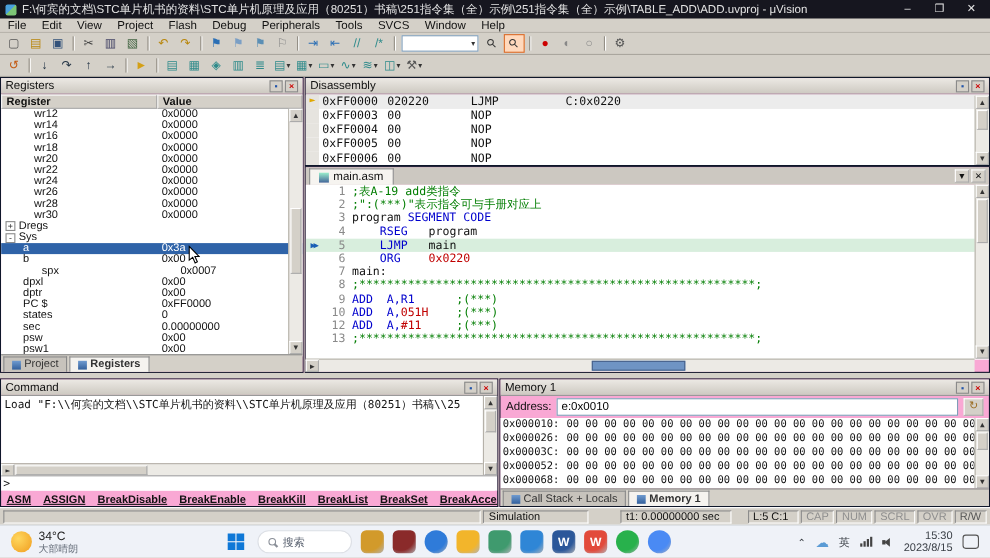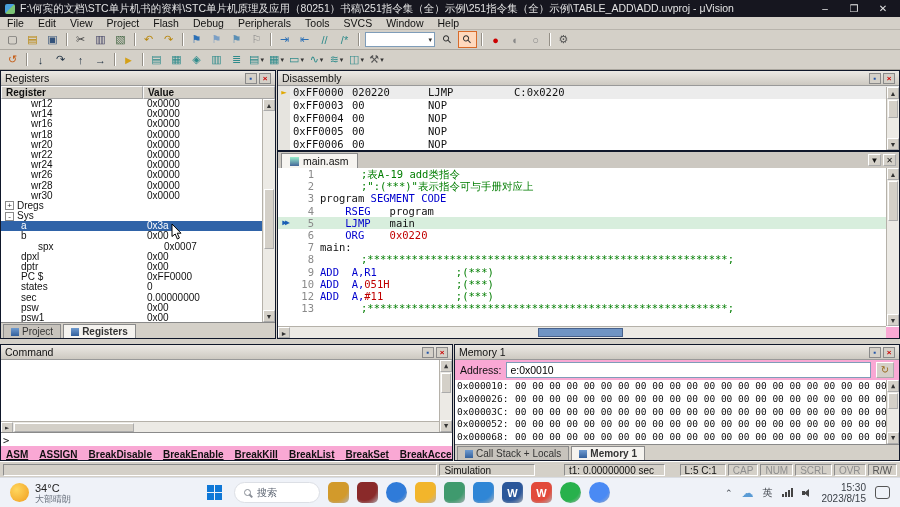--- a/index.html
+++ b/index.html
@@ -70,21 +70,21 @@
   .etab{height:15px;background:#f6f4f0;border:1px solid #8a8a8a;border-bottom:none;display:flex;align-items:center;gap:4px;padding:0 8px;font-size:10.5px;}
   .etab-icon{width:9px;height:9px;background:linear-gradient(#9ec,#469);flex:0 0 auto;}
   .tab-right{margin-left:auto;display:flex;gap:2px;padding-bottom:2px;}
   .tr-btn{width:13px;height:12px;border:1px outset #fff;background:#d4d0c8;font-size:8px;line-height:11px;text-align:center;}
   .editor-body{position:relative;background:#fff;height:159px;overflow:hidden;font-family:"DejaVu Sans Mono",monospace;font-size:10.5px;}
   .eline{display:flex;height:12.2px;line-height:12.2px;white-space:pre;}
   .eline.current{background:#d8eedd;}
   .emargin{width:14px;flex:0 0 14px;text-align:center;color:#1b5fb5;font-size:8px;letter-spacing:-2px;}
   .enum{width:28px;flex:0 0 28px;text-align:right;padding-right:6px;color:#8a8a8a;}
   .ecode{flex:1;white-space:pre;}
-  .tok-k{color:#0000cd;} .tok-c{color:#007d00;margin-left:41px;} .tok-num{color:#c00000;} .tok-p{color:#111;}
+  .tok-k{color:#0000cd;} .tok-c{color:#007d00;} .tok-num{color:#c00000;} .tok-p{color:#111;}
   #editor-hscroll .sb-thumb{left:260px;width:85px;background:#6f94c4;border:1px solid #47618c;}
 
   
   #command-panel{left:0;top:344px;width:453px;height:117px;}
   .cmd-log{position:relative;background:#fff;height:72px;overflow:hidden;font-family:"DejaVu Sans Mono",monospace;font-size:10px;}
   .cmd-log-line{white-space:pre;padding:1px 3px;}
   .cmd-log .hscroll{height:11px;right:13px;}
   .cmd-input-row{height:14px;background:#fff;border-top:1px solid #8a8a8a;display:flex;align-items:center;font-family:"DejaVu Sans Mono",monospace;font-size:10.5px;padding:0 2px;}
   .cmd-input{flex:1;border:none;outline:none;font:inherit;height:12px;}
   .cmd-hints{height:16px;display:flex;align-items:center;gap:11px;padding:0 5px;font-size:10px;font-weight:bold;overflow:hidden;}
@@ -530,20 +530,21 @@
     <div class="hscroll">
       <span class="sb-btn sb-left">◄</span>
       <span class="sb-thumb" style="left:13px;width:120px;"></span>
       <span class="sb-btn sb-right">►</span>
     </div>
     <div class="vscroll">
       <span class="sb-btn sb-up">▲</span>
       <span class="sb-thumb" style="top:13px;height:20px;"></span>
       <span class="sb-btn sb-down">▼</span>
     </div>
+  <div class="cmd-log-line">Load "F:\\何宾的文档\\STC单片机书的资料\\STC单片机原理及应用（80251）书稿\\25</div>
     </div>
   <div class="cmd-input-row">
     <span>&gt;</span>
     <input class="cmd-input" value="" style="">
   </div>
   <div class="cmd-hints" id="cmd-hints">
       <span class="cmd-hint">ASM</span>
       <span class="cmd-hint">ASSIGN</span>
       <span class="cmd-hint">BreakDisable</span>
       <span class="cmd-hint">BreakEnable</span>

